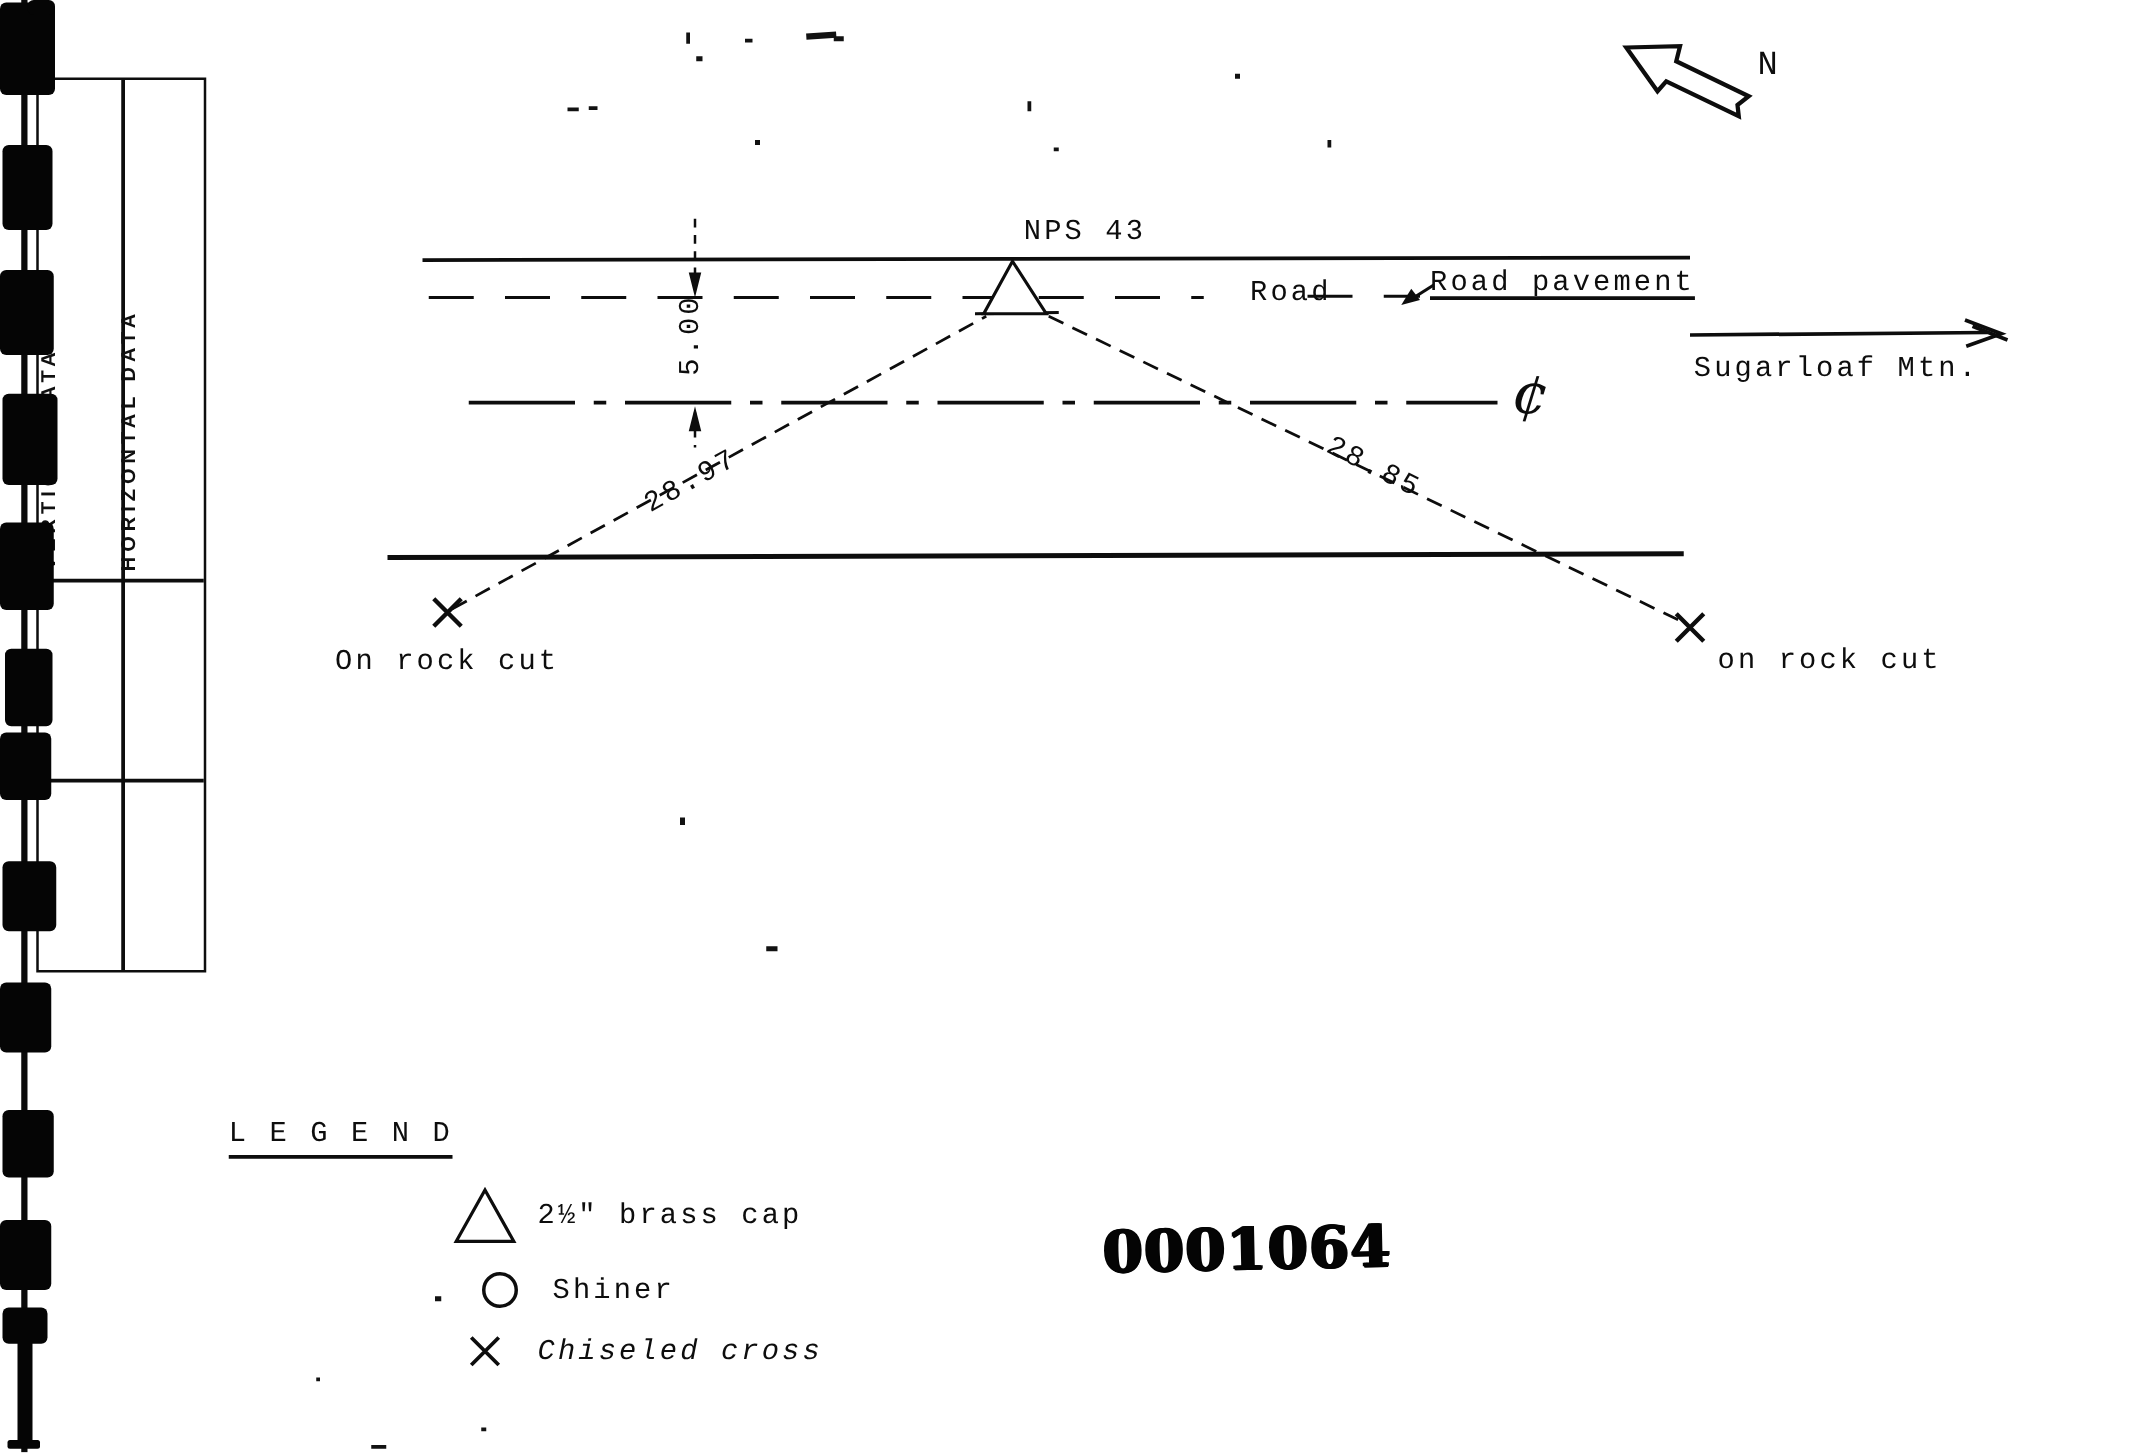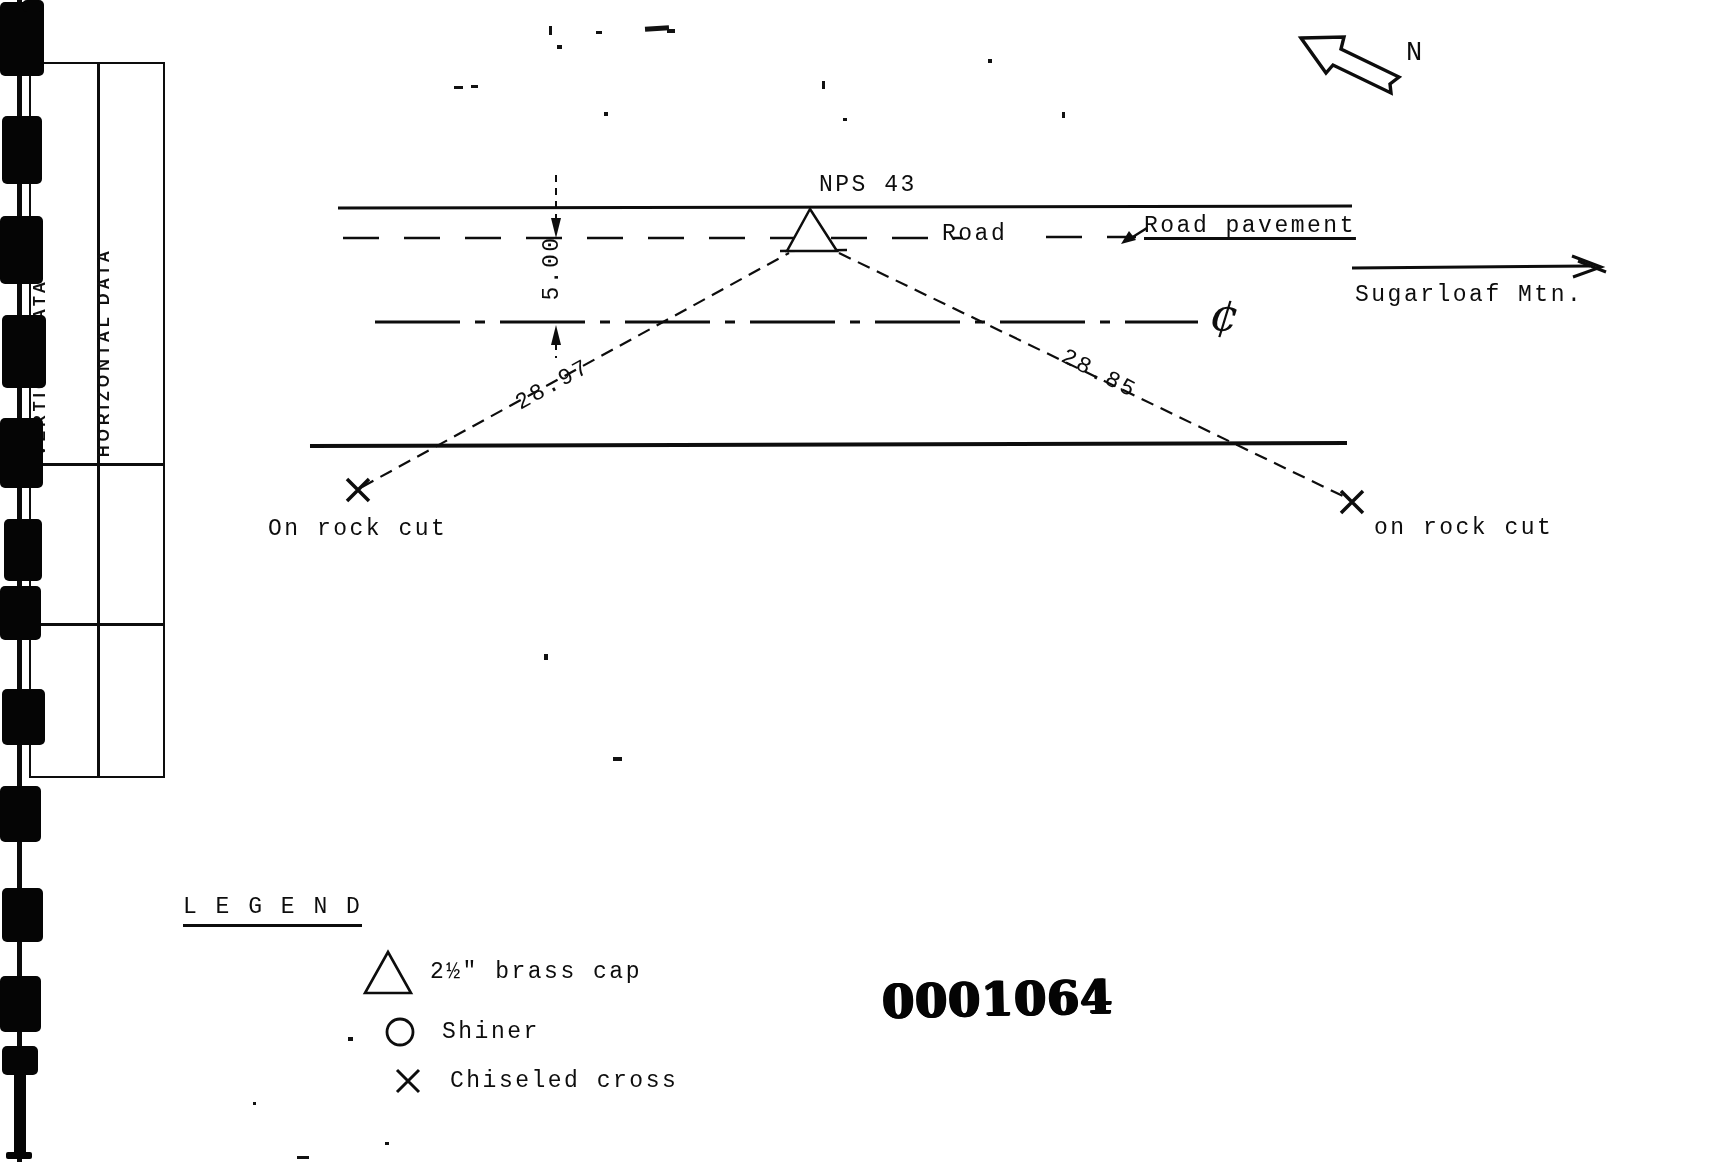--- a/index.html
+++ b/index.html
@@ -75,21 +75,21 @@
       <polygon points="810,209 787,251 837,251" fill="#ffffff" stroke-width="2.5"></polygon>
 
       <path d="M347,479 L369,501 M347,501 L369,479" stroke-width="3.5"></path>
       <path d="M1341,491 L1363,513 M1341,513 L1363,491" stroke-width="3.5"></path>
 
       <polygon points="1301,38 1344,37 1341,49 1399,77 1390,84 1391,93 1333,65 1326,73" fill="#ffffff" stroke-width="3.4" stroke-linejoin="miter"></polygon>
     </g>
   </svg>
 
   <div class="t" style="left:771px;top:172px;margin-left:48px;">NPS 43</div>
-  <div class="t" style="left:942px;top:221px;text-align:right;">Road</div>
+  <div class="t" style="left:1000px;top:221px;text-align:right;">Road</div>
   <div class="t underlined" style="left:1144px;top:213px;">Road pavement</div>
   <div class="t" style="left:1355px;top:282px;">Sugarloaf Mtn.</div>
   <div class="t" style="left:1406px;top:38px;font-size:27px;">N</div>
   <div class="t" style="left:1210px;top:288px;font-family:'DejaVu Serif','Liberation Serif',serif;font-style:italic;font-size:46px;transform:rotate(6deg);">¢</div>
   <div class="t rot" style="left:519px;top:255px;width:66px;transform:rotate(-90deg);">5.00</div>
   <div class="t rot" style="left:498px;top:372px;width:110px;transform:rotate(-29deg);">28.97</div>
   <div class="t rot" style="left:1044px;top:361px;width:110px;transform:rotate(27deg);">28.85</div>
   <div class="t" style="left:268px;top:516px;">On rock cut</div>
   <div class="t" style="left:1374px;top:515px;">on rock cut</div>
 
@@ -102,21 +102,21 @@
     <span class="t" style="position:static;">2½" brass cap</span>
   </div>
 
   <div class="legend-item" style="left:372px;top:1012px;text-align:center;">
     <svg width="56" height="40" style="position:static;">
       <circle cx="28" cy="20" r="13" fill="none" stroke="#0d0d0d" stroke-width="2.8"></circle>
     </svg>
     <span class="t" style="position:static;">Shiner</span>
   </div>
 
-  <div class="legend-item" style="left:380px;top:1064px;">
+  <div class="legend-item" style="left:360px;top:1064px;font-style:italic;">
     <svg width="56" height="34" style="position:static;">
       <path d="M17,6 L39,28 M17,28 L39,6" fill="none" stroke="#0d0d0d" stroke-width="3"></path>
     </svg>
     <span class="t" style="position:static;">Chiseled cross</span>
   </div>
 
   <div class="stamp" style="left:882px;top:972px;">0001064</div>
 
   <div class="abs" style="left:0;top:0;width:60px;height:1162px;">
     <div class="abs" style="left:17px;top:0;width:5px;height:1162px;background:#0a0a0a;"></div>

